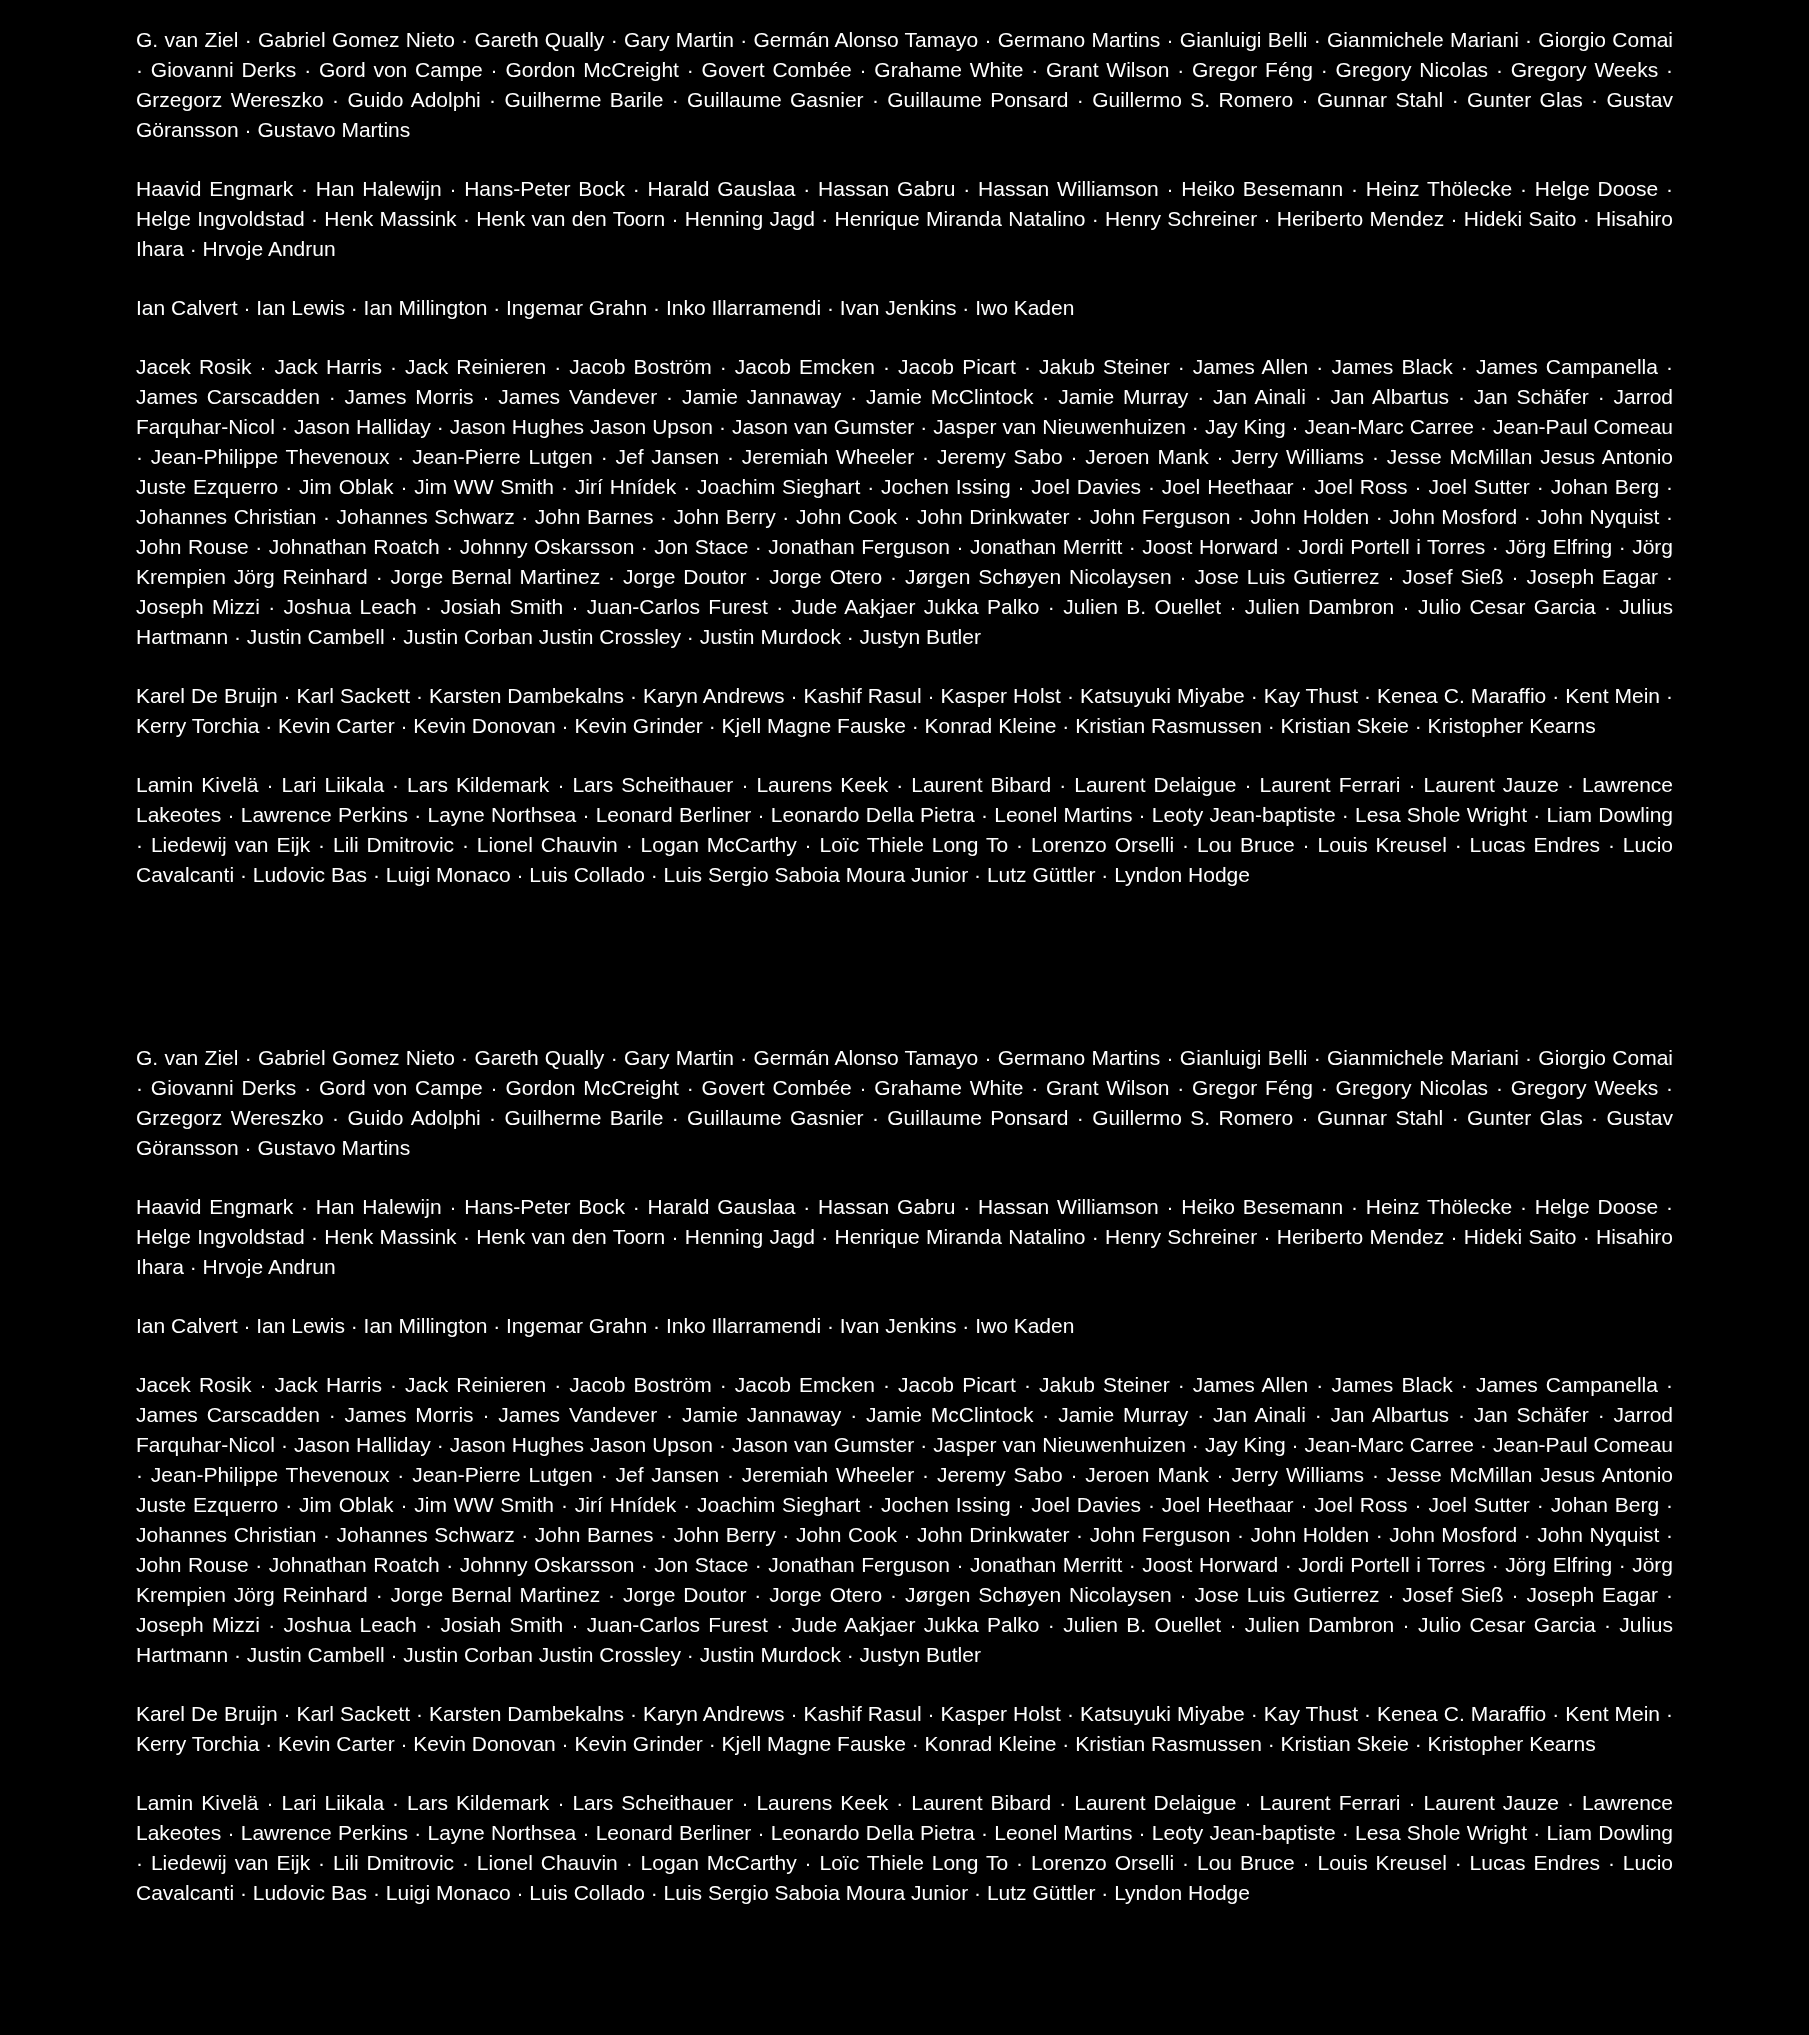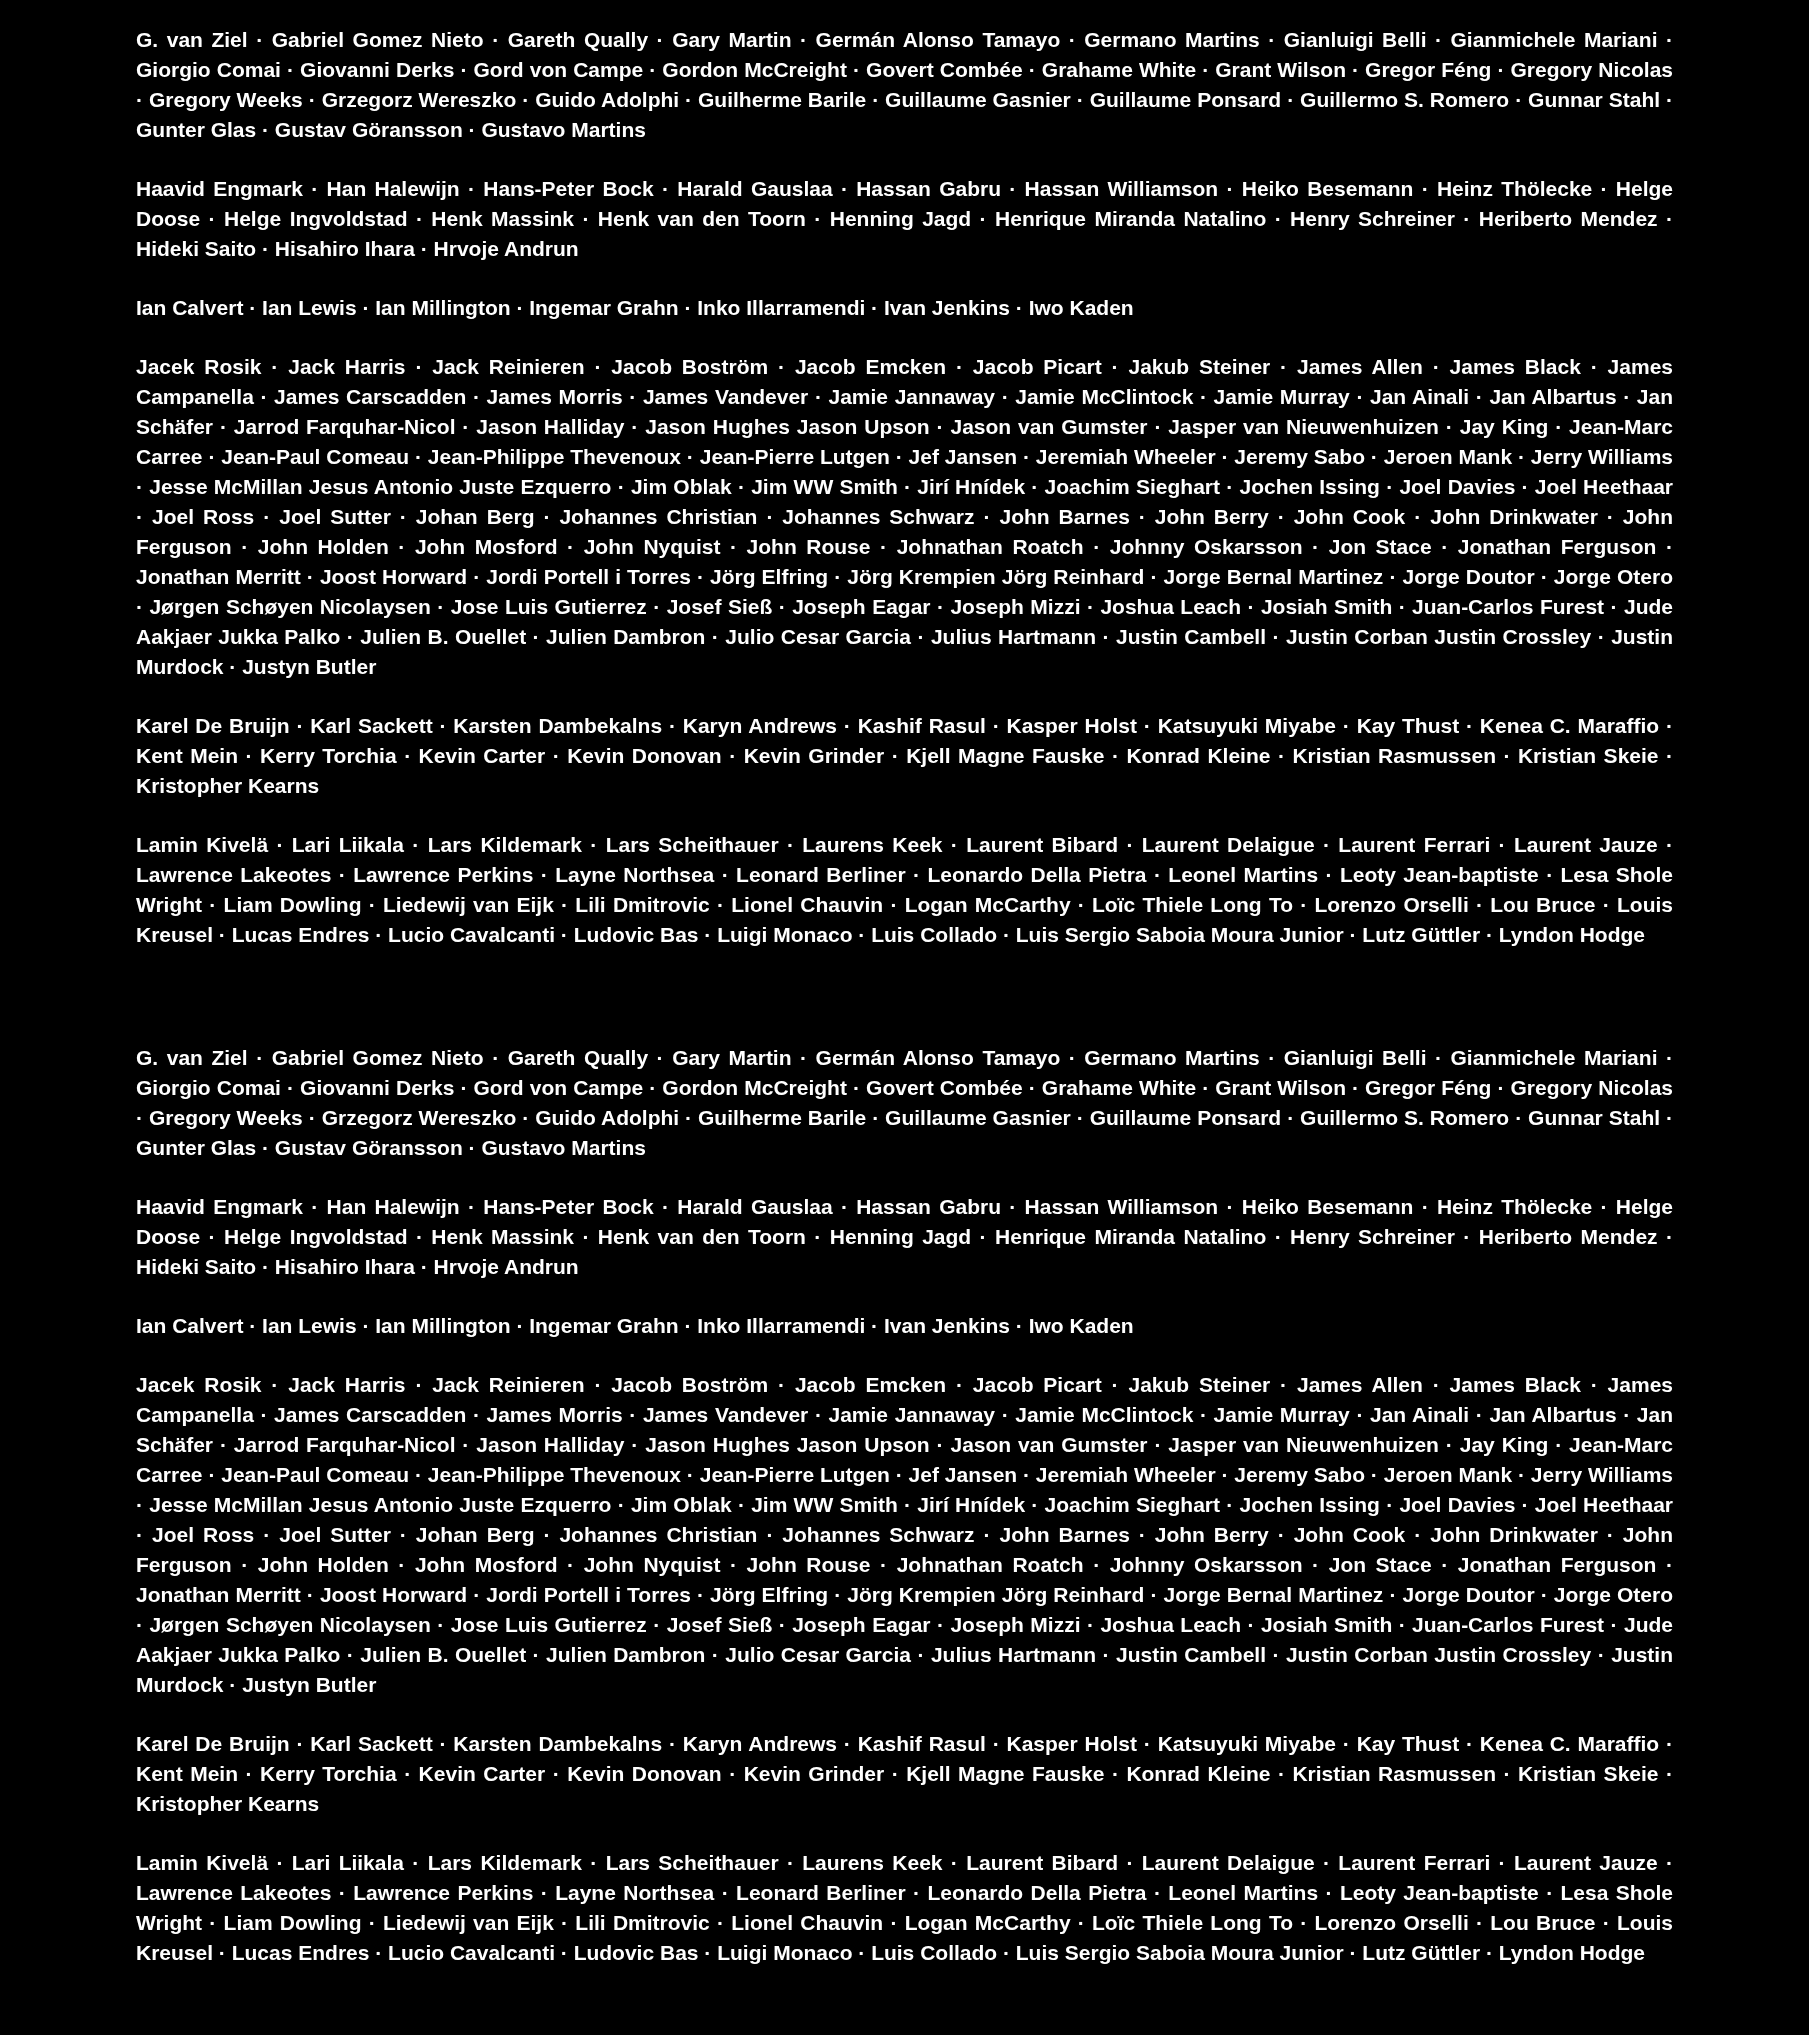--- a/index.html
+++ b/index.html
@@ -16,21 +16,21 @@
     box-sizing: border-box;
     width: 1809px;
     height: 1018px;
     overflow: hidden;
     padding: 25px 136px 0 136px;
     background: #000000;
     color: #ffffff;
     font-family: "Liberation Sans", sans-serif;
     font-size: 21px;
     line-height: 30px;
-    font-weight: 700;
+    font-weight: 400;
   }
   .credits-paragraph {
     margin: 0 0 29px 0;
     text-align: justify;
   }
 </style>
 </head>
 <body>
 
 <section class="screen">

